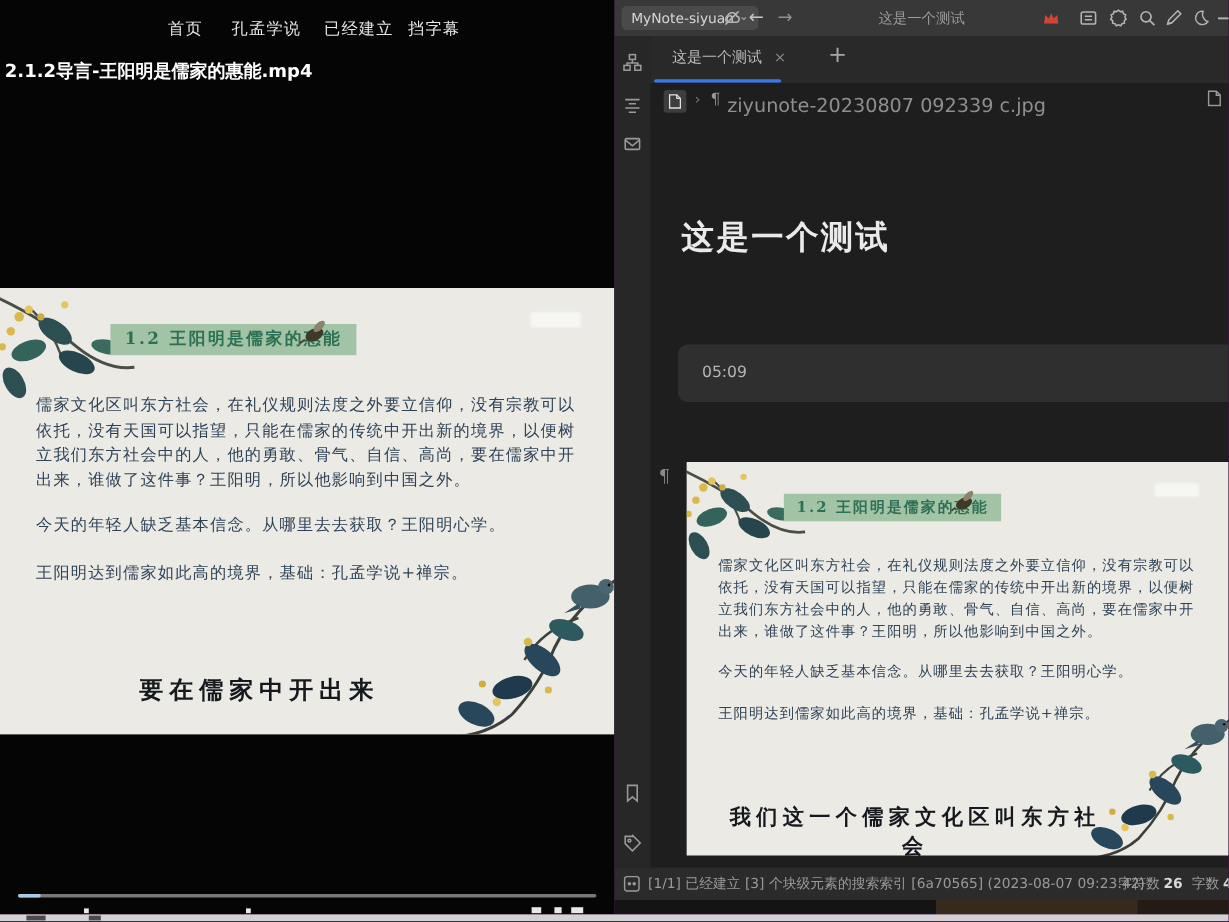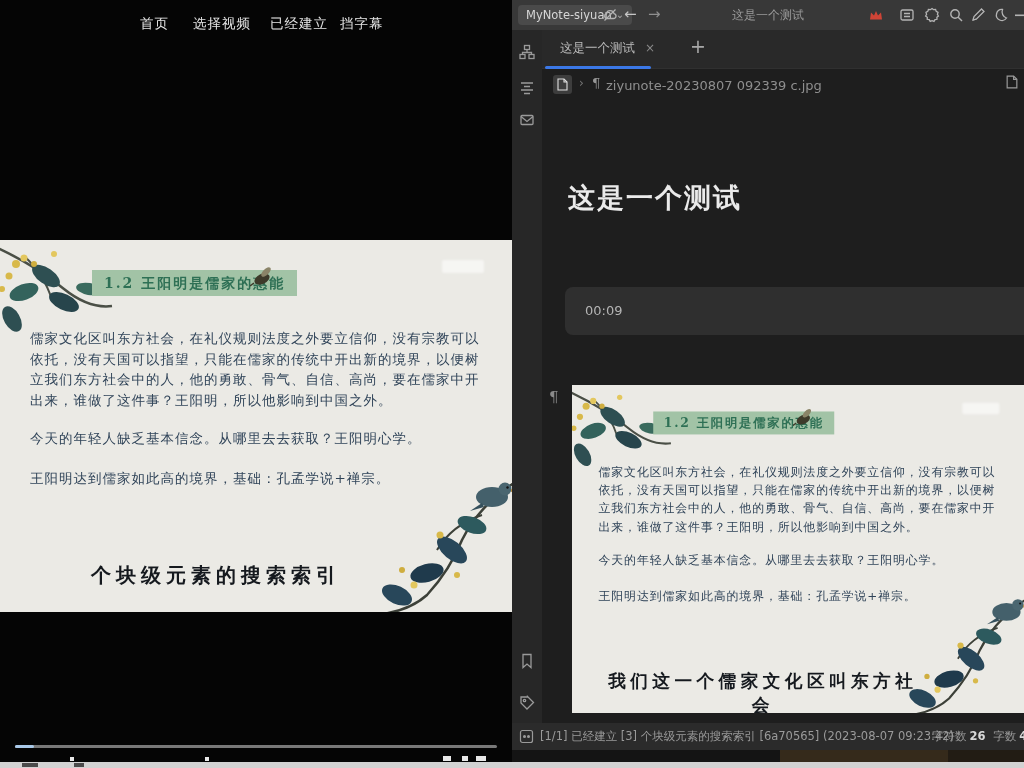--- a/index.html
+++ b/index.html
@@ -55,21 +55,21 @@
   #sy-tab-label{color:#bcbcbc;font-size:12.5px;}
   #sy-tab-close{color:#8a8a8a;font-size:12px;cursor:pointer;}
   #sy-tab-underline{position:absolute;left:3px;top:36px;width:106px;height:3px;background:#3b78e7;border-radius:2px;}
   #sy-tab-add{position:absolute;left:148px;top:5px;color:#a8a8a8;font-size:19px;cursor:pointer;}
 
   #sy-breadcrumb{position:absolute;left:30px;top:69px;width:482px;height:32px;background:#1e1e1e;}
   #bc-fileicon{position:absolute;left:11px;top:6px;width:19px;height:19px;background:#3d3d3d;border-radius:3px;
       display:flex;align-items:center;justify-content:center;color:#e0e0e0;cursor:pointer;}
   #bc-chev{position:absolute;left:37px;top:7px;color:#787878;font-size:12px;}
   #bc-pilcrow{position:absolute;left:50px;top:7px;color:#969696;font-size:13px;font-family:"DejaVu Serif",serif;}
-  #bc-name{position:absolute;left:64px;top:9px;color:#8f8f8f;font-size:13px;cursor:pointer;}
+  #bc-name{position:absolute;left:64px;top:9px;color:#8f8f8f;font-size:16px;cursor:pointer;}
   #bc-right-icon{position:absolute;right:2px;top:6px;width:16px;height:16px;color:#9a9a9a;cursor:pointer;}
 
   #sy-doc-title{position:absolute;left:56px;top:180px;font-size:27px;font-weight:bold;color:#eaeaea;letter-spacing:2px;}
   #sy-audio{position:absolute;left:53px;top:287px;width:470px;height:48px;background:#2f2f2f;border-radius:8px;cursor:pointer;}
   #sy-audio-time{position:absolute;left:20px;top:16px;color:#b5b5b5;font-size:13px;}
   #sy-gutter{position:absolute;left:37px;top:388px;color:#8a8a8a;font-size:15px;font-family:"DejaVu Serif",serif;cursor:pointer;}
   #sy-image{position:absolute;left:60px;top:385px;width:452px;height:328px;overflow:hidden;cursor:pointer;}
   #sy-image .slide{transform:scale(0.883);transform-origin:0 0;}
 
   #sy-status{position:absolute;left:0;top:723px;width:512px;height:27px;background:#2b2b2b;}
@@ -79,24 +79,25 @@
   #sy-status-counts b{color:#d8d8d8;font-weight:bold;margin:0 4px 0 3px;}
 </style>
 </head>
 <body>
 
 <div id="screen">
 
   <div id="player">
 
     <span class="vp-nav-item" style="left:140px">首页</span>
-    <span class="vp-nav-item" style="left:193px">选择视频</span>
+    <span class="vp-nav-item" style="left:193px">孔孟学说</span>
     <span class="vp-nav-item" style="left:270px">已经建立</span>
     <span class="vp-nav-item" style="left:340px">挡字幕</span>
 
+    <div id="vp-filename">2.1.2导言-王阳明是儒家的惠能.mp4</div>
 
     <div class="abs" style="left:0;top:240px">
       <div class="slide">
         <svg class="deco-tl" width="150" height="120" viewBox="0 0 150 120">
           <path d="M-5 10 Q40 30 70 55 Q95 75 118 72" stroke="#4a4f46" stroke-width="2.5" fill="none"></path>
           <path d="M30 22 Q50 40 58 66" stroke="#4a4f46" stroke-width="2" fill="none"></path>
           <ellipse cx="52" cy="42" rx="16" ry="8" fill="#2e4f52" transform="rotate(35 52 42)"></ellipse>
           <ellipse cx="30" cy="58" rx="15" ry="8" fill="#34635c" transform="rotate(-20 30 58)"></ellipse>
           <ellipse cx="70" cy="68" rx="16" ry="8" fill="#27454c" transform="rotate(25 70 68)"></ellipse>
           <ellipse cx="95" cy="55" rx="13" ry="6" fill="#3a6b5e" transform="rotate(10 95 55)"></ellipse>
@@ -128,21 +129,21 @@
         <div class="watermark"></div>
         <div class="slide-badge">1.2 王阳明是儒家的惠能</div>
         <svg class="bee" width="26" height="22" viewBox="0 0 26 22">
           <ellipse cx="12" cy="13" rx="8" ry="5" fill="#3d3a2a" transform="rotate(-25 12 13)"></ellipse>
           <ellipse cx="16" cy="6" rx="6" ry="3" fill="#8a8468" transform="rotate(-45 16 6)"></ellipse>
           <path d="M4 17 l-4 3" stroke="#3d3a2a" stroke-width="1.5"></path>
         </svg>
         <div class="slide-para" style="top:88px">儒家文化区叫东方社会，在礼仪规则法度之外要立信仰，没有宗教可以依托，没有天国可以指望，只能在儒家的传统中开出新的境界，以便树立我们东方社会中的人，他的勇敢、骨气、自信、高尚，要在儒家中开出来，谁做了这件事？王阳明，所以他影响到中国之外。</div>
         <div class="slide-para" style="top:188px">今天的年轻人缺乏基本信念。从哪里去去获取？王阳明心学。</div>
         <div class="slide-para" style="top:228px">王阳明达到儒家如此高的境界，基础：孔孟学说+禅宗。</div>
-        <div class="slide-caption">个块级元素的搜索索引</div>
+        <div class="slide-caption">要在儒家中开出来</div>
       </div>
     </div>
 
     <div id="vp-progress-track">
       <div id="vp-progress-played"></div>
     </div>
 
     <div class="vp-ctrl-bit" style="left:70px;top:757px;width:4px;height:4px"></div>
     <div class="vp-ctrl-bit" style="left:205px;top:757px;width:4px;height:4px"></div>
     <div class="vp-ctrl-bit" style="left:443px;top:756px;width:8px;height:5px"></div>
@@ -263,21 +264,21 @@
         <svg width="12" height="14" viewBox="0 0 11 13" fill="none" stroke="currentColor" stroke-width="1.1">
           <path d="M1 1h6l3 3v8H1z"></path>
             <path d="M7 1v3h3"></path>
         </svg>
       </span>
     </div>
 
     <div id="sy-doc-title">这是一个测试</div>
 
     <div id="sy-audio">
-      <span id="sy-audio-time">00:09</span>
+      <span id="sy-audio-time">05:09</span>
     </div>
 
     <span id="sy-gutter">¶</span>
 
     <div id="sy-image">
       <div class="slide">
         <svg class="deco-tl" width="150" height="120" viewBox="0 0 150 120">
           <path d="M-5 10 Q40 30 70 55 Q95 75 118 72" stroke="#4a4f46" stroke-width="2.5" fill="none"></path>
           <path d="M30 22 Q50 40 58 66" stroke="#4a4f46" stroke-width="2" fill="none"></path>
           <ellipse cx="52" cy="42" rx="16" ry="8" fill="#2e4f52" transform="rotate(35 52 42)"></ellipse>

